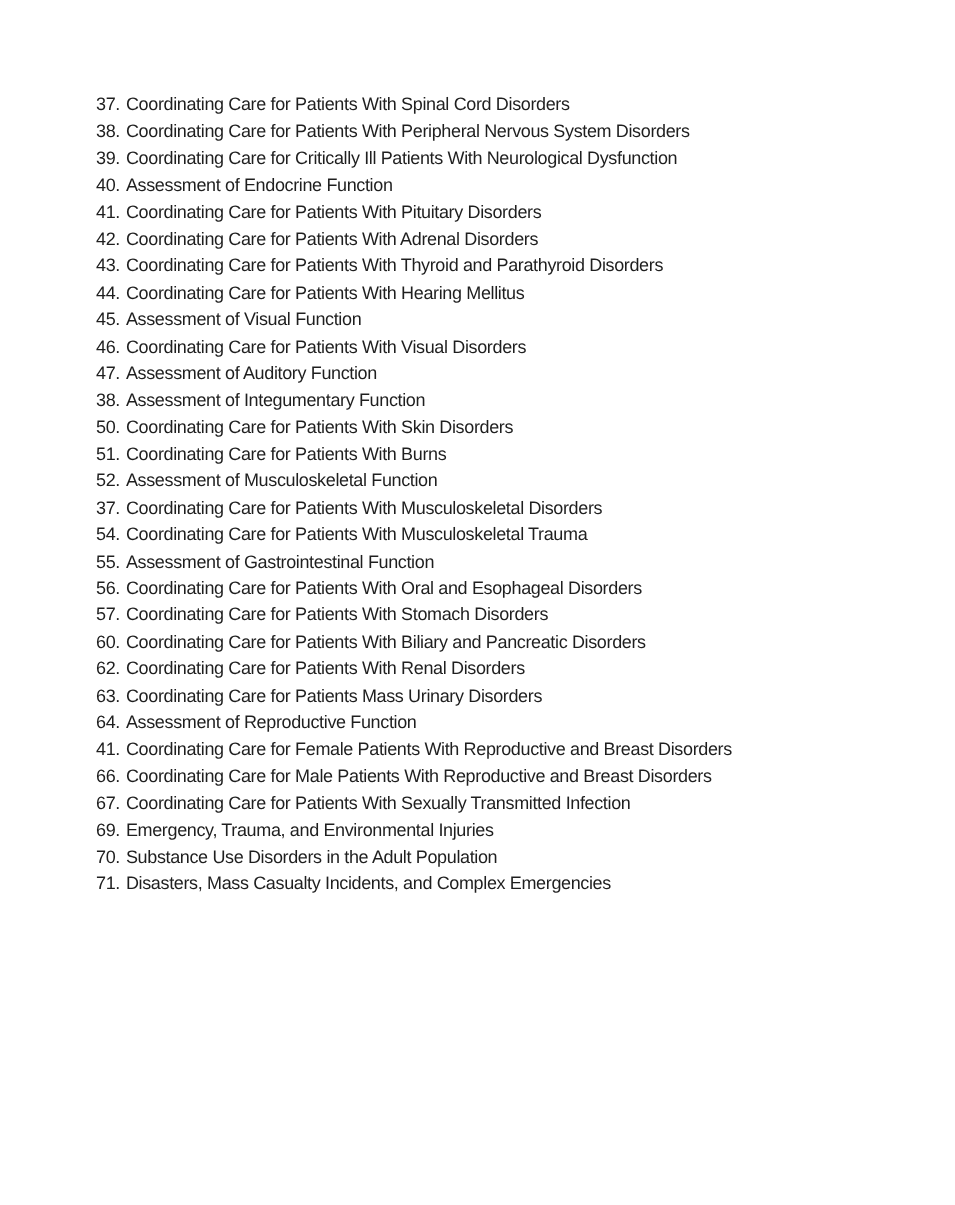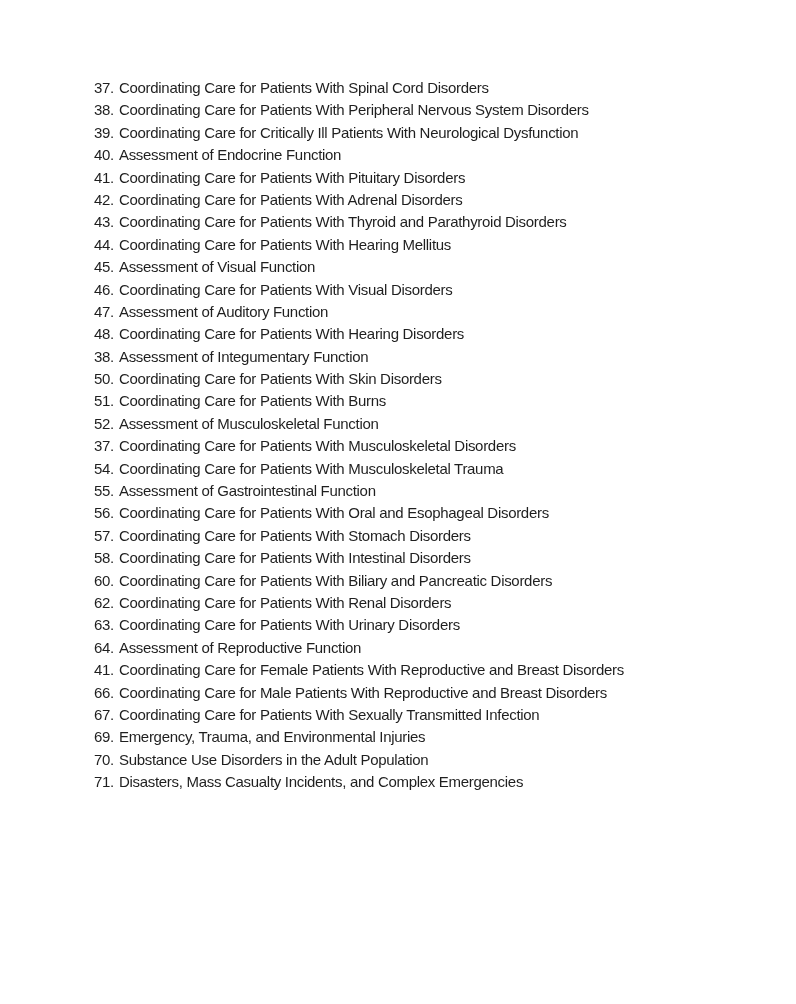--- a/index.html
+++ b/index.html
@@ -14,21 +14,21 @@
     overflow: hidden;
   }
   .page {
     position: relative;
     width: 796px;
     height: 1004px;
     background: #ffffff;
   }
   .toc-list {
     position: absolute;
-    left: 94px;
+    left: 80px;
     top: 77px;
     margin: 0;
     padding: 0;
     list-style: none;
   }
   .toc-item {
     font-size: 15px;
     line-height: 22.4px;
     height: 22.4px;
     color: #1f1f1f;
@@ -60,49 +60,47 @@
   <li class="toc-item"><span class="item-number">43.</span><span class="item-title">Coordinating Care for Patients With Thyroid and Parathyroid Disorders</span></li>
 
   <li class="toc-item"><span class="item-number">44.</span><span class="item-title">Coordinating Care for Patients With Hearing Mellitus</span></li>
 
   <li class="toc-item"><span class="item-number">45.</span><span class="item-title">Assessment of Visual Function</span></li>
 
   <li class="toc-item"><span class="item-number">46.</span><span class="item-title">Coordinating Care for Patients With Visual Disorders</span></li>
 
   <li class="toc-item"><span class="item-number">47.</span><span class="item-title">Assessment of Auditory Function</span></li>
 
-  <li class="toc-item"><span class="item-number">48.</span><span class="item-title">Coordinating Care for Patients With Hearing Disorders</span></li>
 
   <li class="toc-item"><span class="item-number">38.</span><span class="item-title">Assessment of Integumentary Function</span></li>
 
   <li class="toc-item"><span class="item-number">50.</span><span class="item-title">Coordinating Care for Patients With Skin Disorders</span></li>
 
   <li class="toc-item"><span class="item-number">51.</span><span class="item-title">Coordinating Care for Patients With Burns</span></li>
 
   <li class="toc-item"><span class="item-number">52.</span><span class="item-title">Assessment of Musculoskeletal Function</span></li>
 
   <li class="toc-item"><span class="item-number">37.</span><span class="item-title">Coordinating Care for Patients With Musculoskeletal Disorders</span></li>
 
   <li class="toc-item"><span class="item-number">54.</span><span class="item-title">Coordinating Care for Patients With Musculoskeletal Trauma</span></li>
 
   <li class="toc-item"><span class="item-number">55.</span><span class="item-title">Assessment of Gastrointestinal Function</span></li>
 
   <li class="toc-item"><span class="item-number">56.</span><span class="item-title">Coordinating Care for Patients With Oral and Esophageal Disorders</span></li>
 
   <li class="toc-item"><span class="item-number">57.</span><span class="item-title">Coordinating Care for Patients With Stomach Disorders</span></li>
 
-  <li class="toc-item"><span class="item-number">58.</span><span class="item-title">Coordinating Care for Patients With Intestinal Disorders</span></li>
 
 
   <li class="toc-item"><span class="item-number">60.</span><span class="item-title">Coordinating Care for Patients With Biliary and Pancreatic Disorders</span></li>
 
 
   <li class="toc-item"><span class="item-number">62.</span><span class="item-title">Coordinating Care for Patients With Renal Disorders</span></li>
 
-  <li class="toc-item"><span class="item-number">63.</span><span class="item-title">Coordinating Care for Patients With Urinary Disorders</span></li>
+  <li class="toc-item"><span class="item-number">63.</span><span class="item-title">Coordinating Care for Patients Mass Urinary Disorders</span></li>
 
   <li class="toc-item"><span class="item-number">64.</span><span class="item-title">Assessment of Reproductive Function</span></li>
 
   <li class="toc-item"><span class="item-number">41.</span><span class="item-title">Coordinating Care for Female Patients With Reproductive and Breast Disorders</span></li>
 
   <li class="toc-item"><span class="item-number">66.</span><span class="item-title">Coordinating Care for Male Patients With Reproductive and Breast Disorders</span></li>
 
   <li class="toc-item"><span class="item-number">67.</span><span class="item-title">Coordinating Care for Patients With Sexually Transmitted Infection</span></li>
 
 

